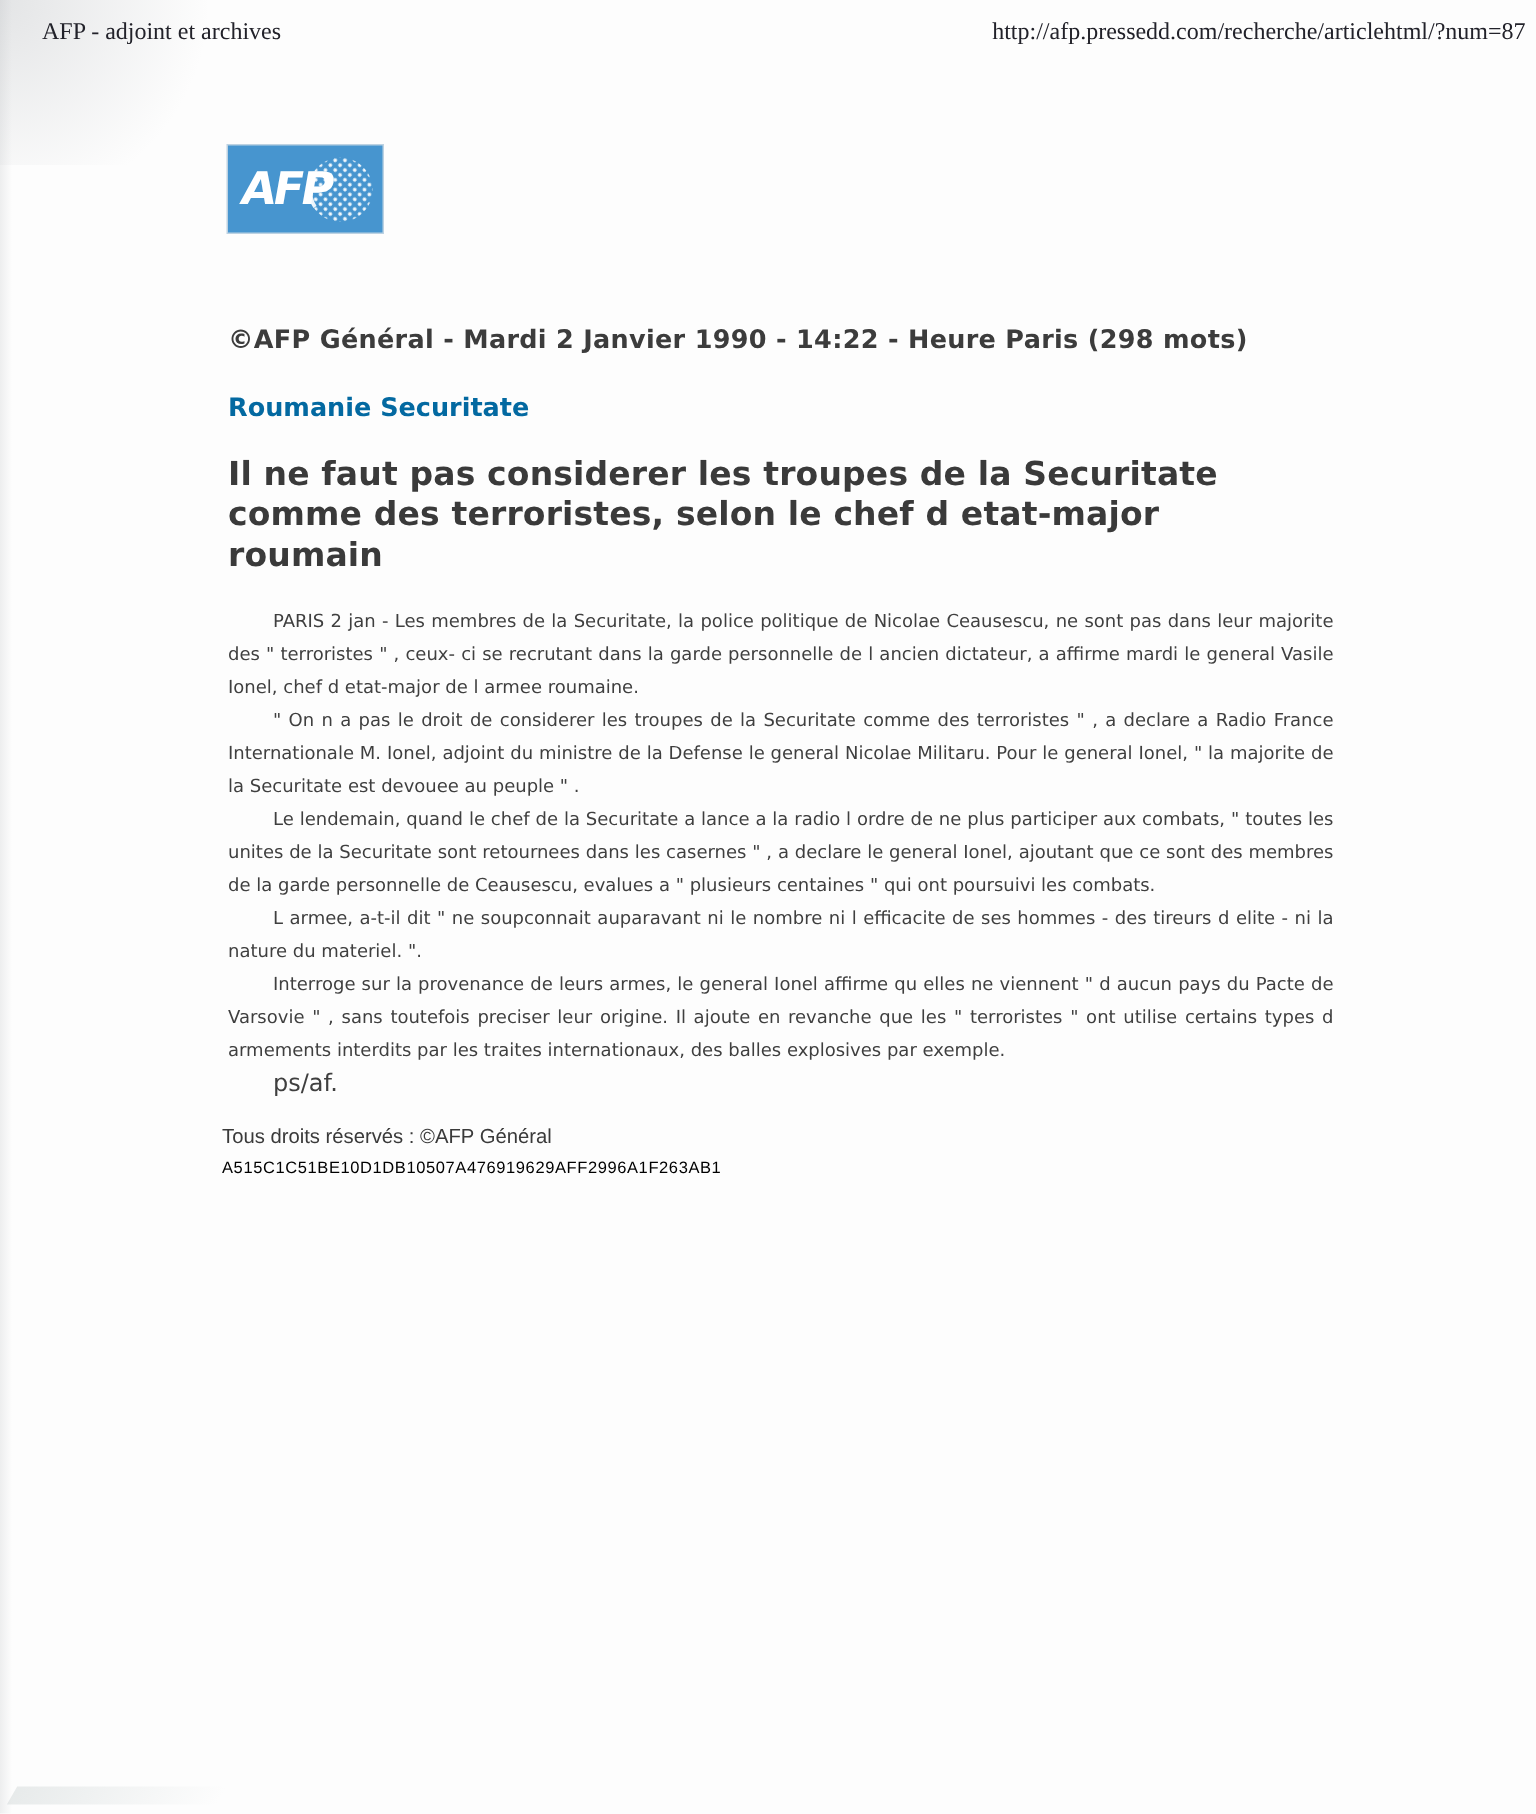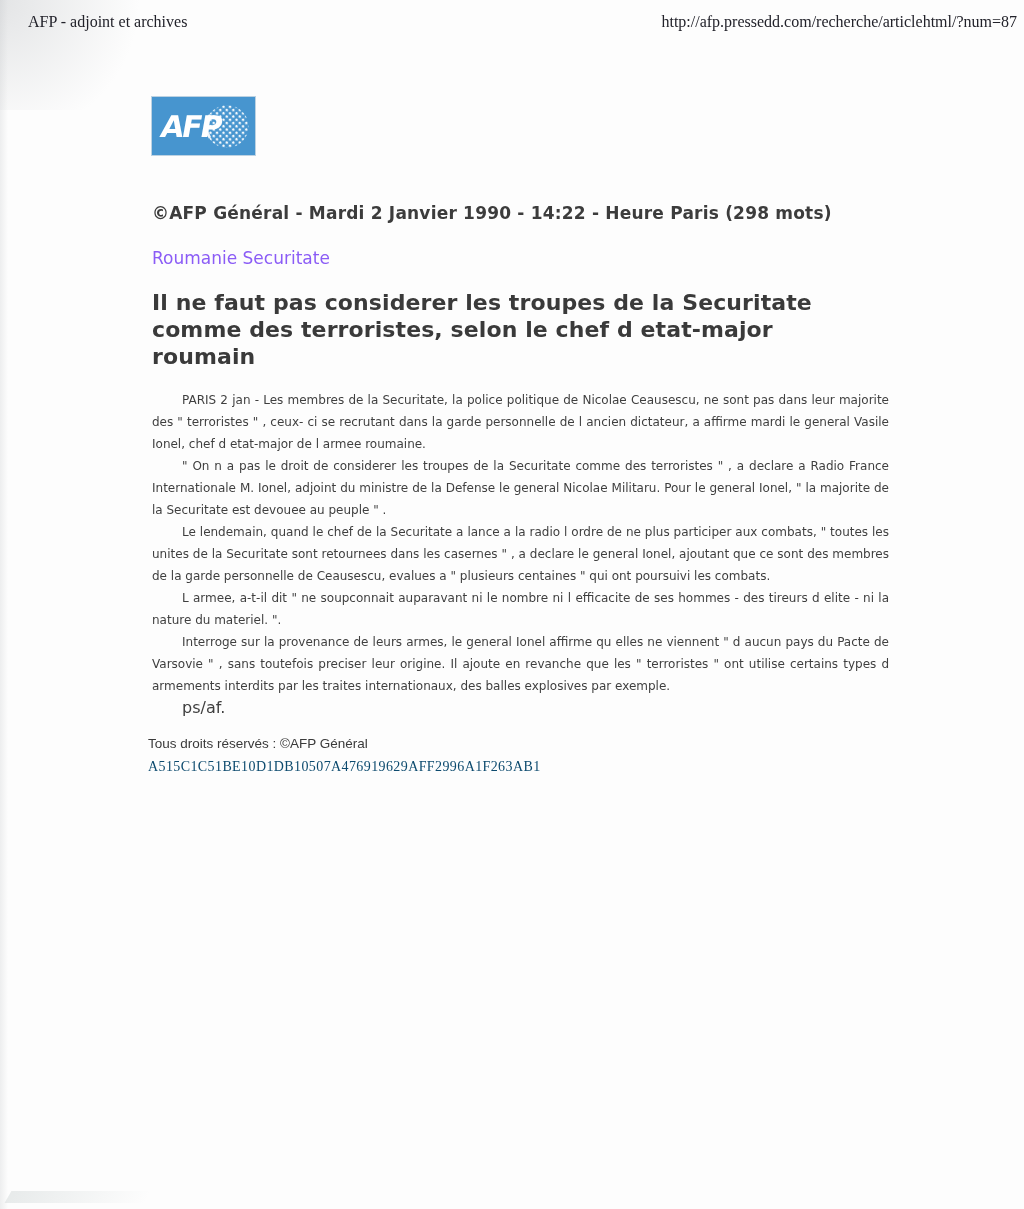--- a/index.html
+++ b/index.html
@@ -49,27 +49,27 @@
   .logo-text {
     position:absolute; left:9px; top:12px;
     color:#ffffff; font-weight:bold; font-size:30px;
     letter-spacing:-2px;
     transform:skewX(-10deg);
     font-family:"DejaVu Sans", sans-serif;
   }
   .logo-globe { position:absolute; right:5px; top:7px; }
 
   .byline {
-    margin-top:48px;
+    margin-top:62px;
     font-weight:bold; font-size:17px; color:#3c3c3c;
     letter-spacing:0.2px;
   }
   .rubric {
     margin-top:25px;
-    font-weight:normal; font-size:17px; color:#8b5cf6;
+    font-weight:bold; font-size:17px; color:#0369a1;
   }
   .headline {
     margin-top:21px;
     font-weight:bold; font-size:22px; line-height:27px;
     color:#3a3a3a; width:700px;
     letter-spacing:0.1px;
   }
   .body-text { margin-top:19px; }
   .para {
     margin:0; text-indent:30px;
@@ -80,22 +80,22 @@
     margin:0; text-indent:30px;
     font-size:16px; line-height:22px; color:#3f3f3f;
   }
   .rights {
     margin-top:17px; margin-left:-4px;
     font-family:"Liberation Sans", sans-serif;
     font-size:13.5px; color:#3a3a3a;
   }
   .docid {
     margin-top:8px; margin-left:-4px;
-    font-family:Liberation Serif, serif;
-    font-size:14px; color:#0c4a6e; letter-spacing:0.4px;
+    font-family:Liberation Sans, sans-serif;
+    font-size:11px; color:#000000; letter-spacing:0.4px;
   }
 </style>
 </head>
 <body>
 
 <div class="corner-shade"></div>
 <div class="edge-shade-left"></div>
 <div class="bottom-smudge"></div>
 
 <div class="print-header">

